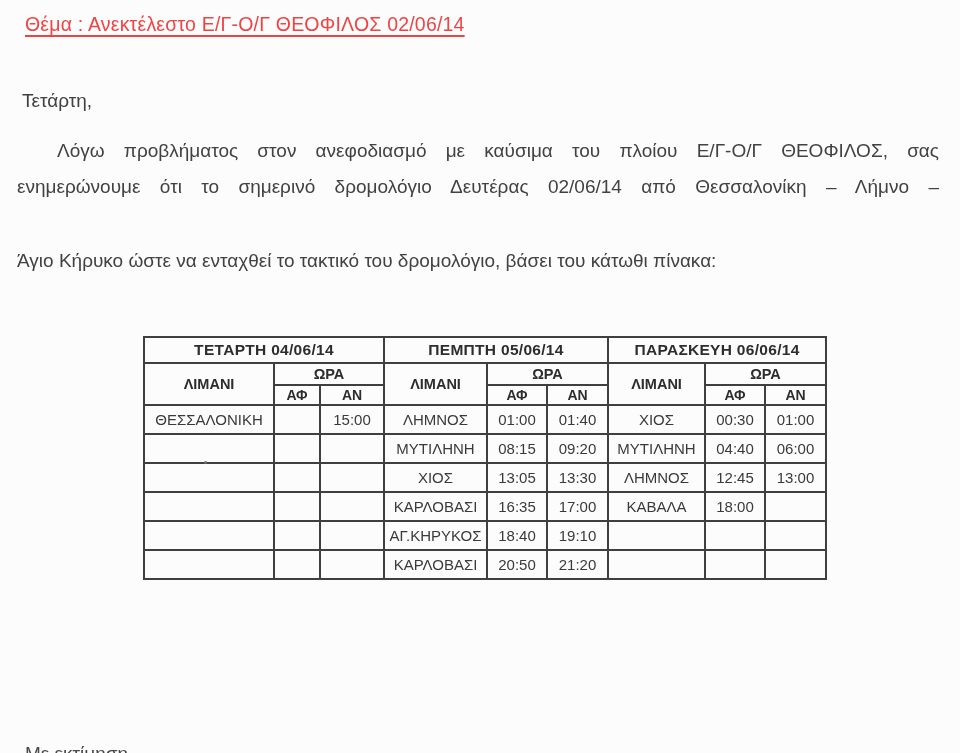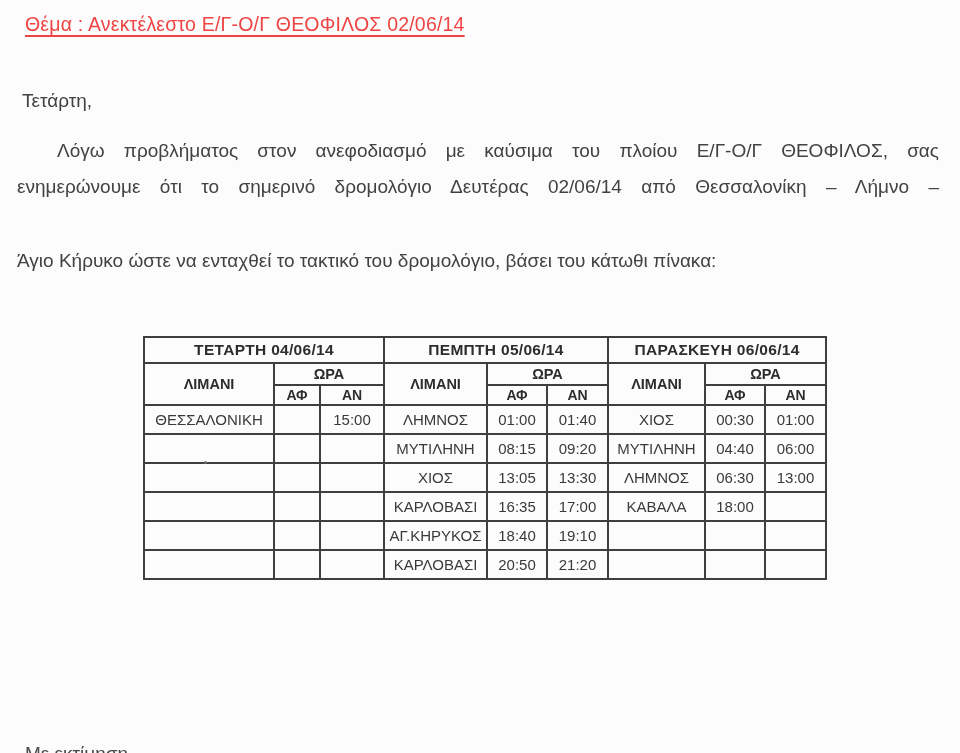--- a/index.html
+++ b/index.html
@@ -112,21 +112,21 @@
         <td>06:00</td>
       </tr>
       <tr class="data-row">
         <td></td>
         <td></td>
         <td></td>
         <td>ΧΙΟΣ</td>
         <td>13:05</td>
         <td>13:30</td>
         <td>ΛΗΜΝΟΣ</td>
-        <td>06:30</td>
+        <td>12:45</td>
         <td>13:00</td>
       </tr>
       <tr class="data-row">
         <td></td>
         <td></td>
         <td></td>
         <td>ΚΑΡΛΟΒΑΣΙ</td>
         <td>16:35</td>
         <td>17:00</td>
         <td>ΚΑΒΑΛΑ</td>

